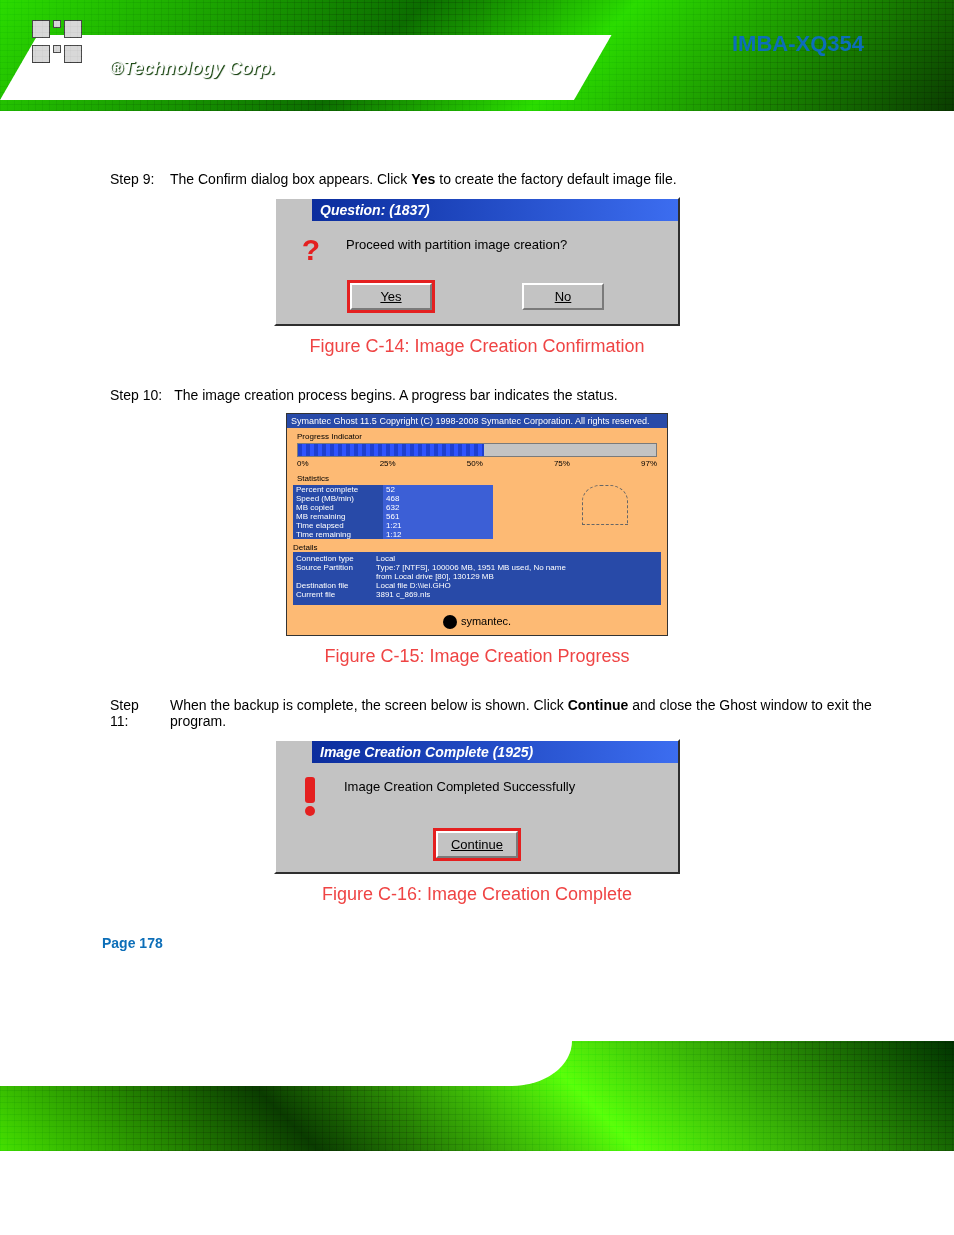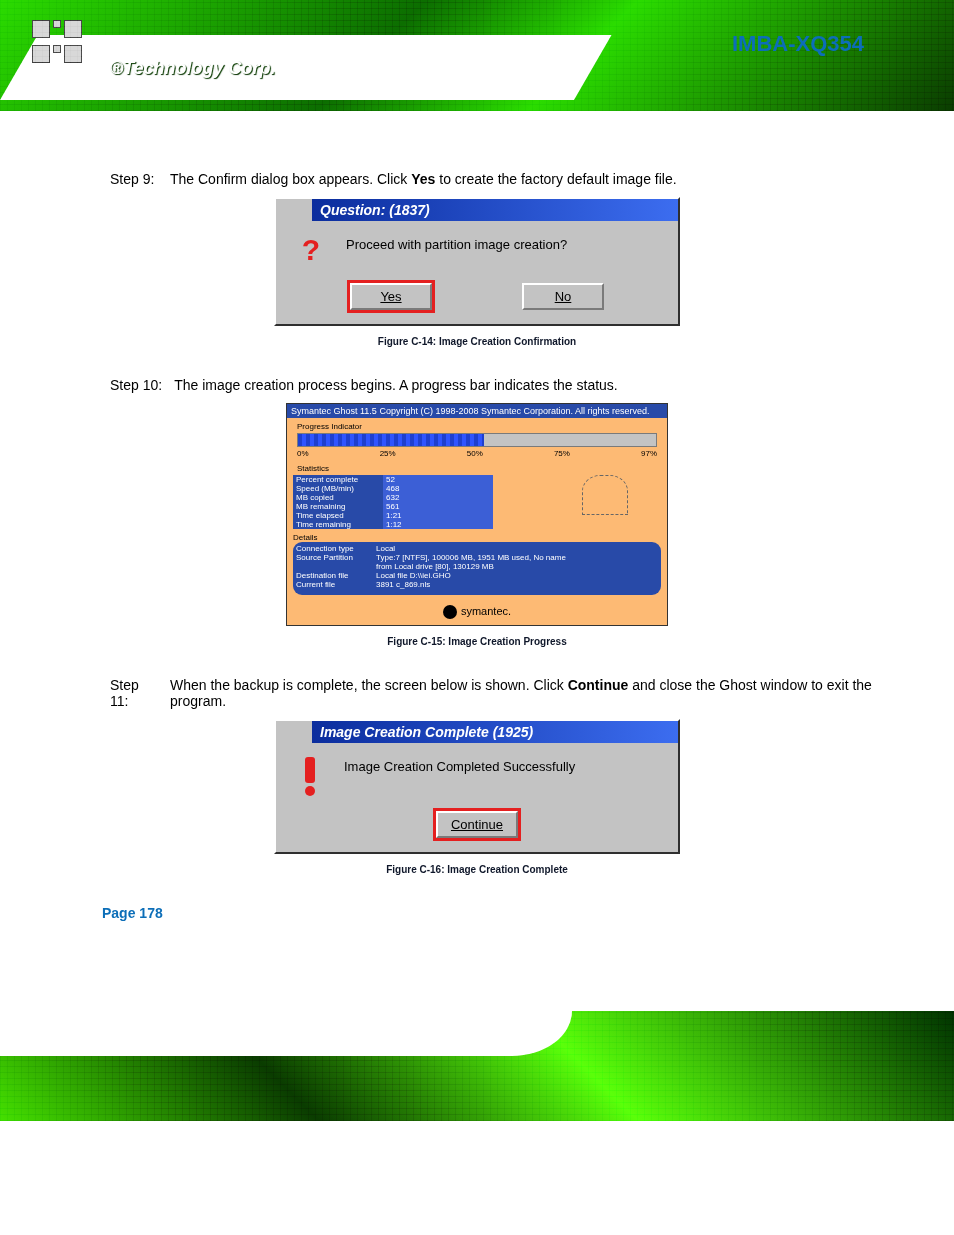--- a/index.html
+++ b/index.html
@@ -102,23 +102,23 @@
     margin: 30px 0 10px 40px;
     font-size: 14px;
     color: #000;
     display: flex;
     gap: 12px;
   }
   .step .num { min-width: 48px; }
   .fig-center { display: flex; justify-content: center; margin: 8px 0 4px; }
   .fig-caption {
     text-align: center;
-    color: #0f172a;
-    font-weight: bold;
-    font-size: 10px;
+    color: #ef4444;
+    font-weight: normal;
+    font-size: 18px;
     margin: 10px 0 0;
   }
   .page-num {
     font-size: 14px;
     color: #0c6eb8;
     font-weight: bold;
     margin-top: 30px;
     margin-left: 32px;
   }
 
@@ -215,21 +215,20 @@
   }
   .ghost .stats span { padding: 0 3px; }
   .ghost .stats .val { background:#3c5fd6; color:#fff; text-align:left; }
   .ghost .det-hdr { margin: 0 6px; font-size:8px; }
   .ghost .details {
     margin: 0 6px 4px;
     background: #284aa8; color:#fff;
     display: grid;
     grid-template-columns: 80px 1fr;
     padding: 2px 3px 6px;
-    border-radius: 9px;
   }
   .ghost .ghosticon {
     position:absolute; right:40px; top:72px;
     width:46px;height:40px;
     border:1px dashed #666; border-radius:40% 40% 0 0;
   }
   .ghost-wrap { position: relative; }
   .ghost .sym {
     text-align: center;
     padding: 6px 0;

